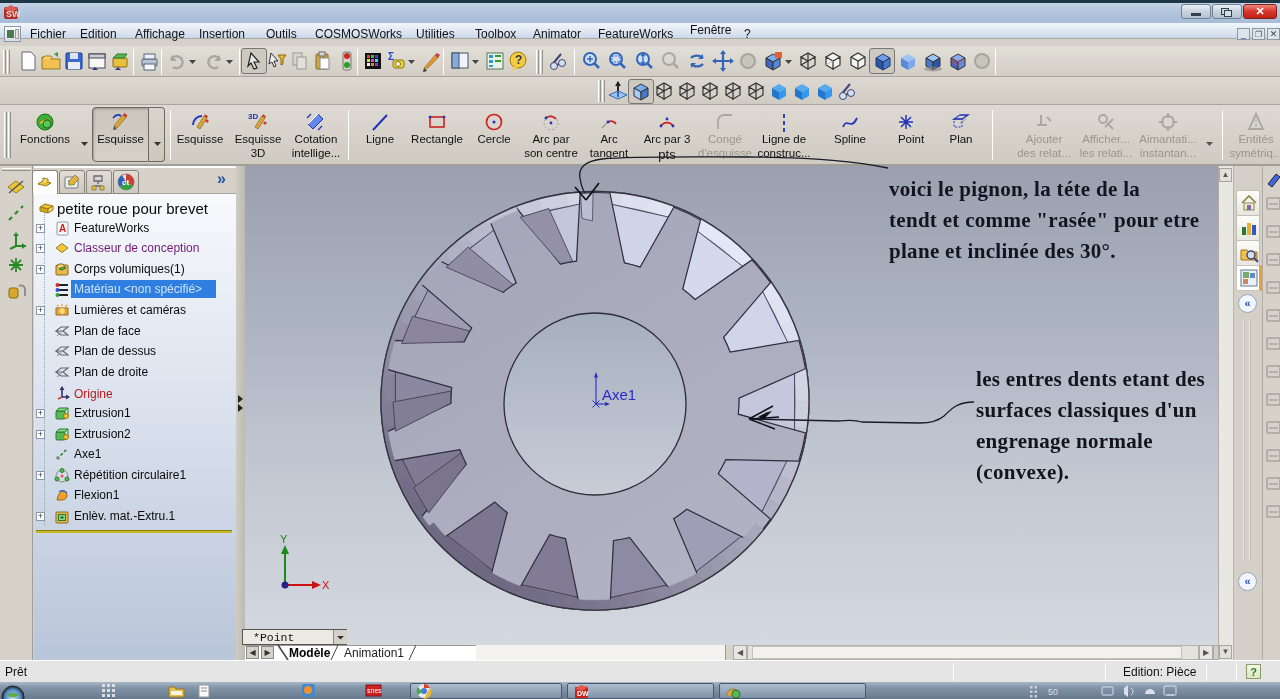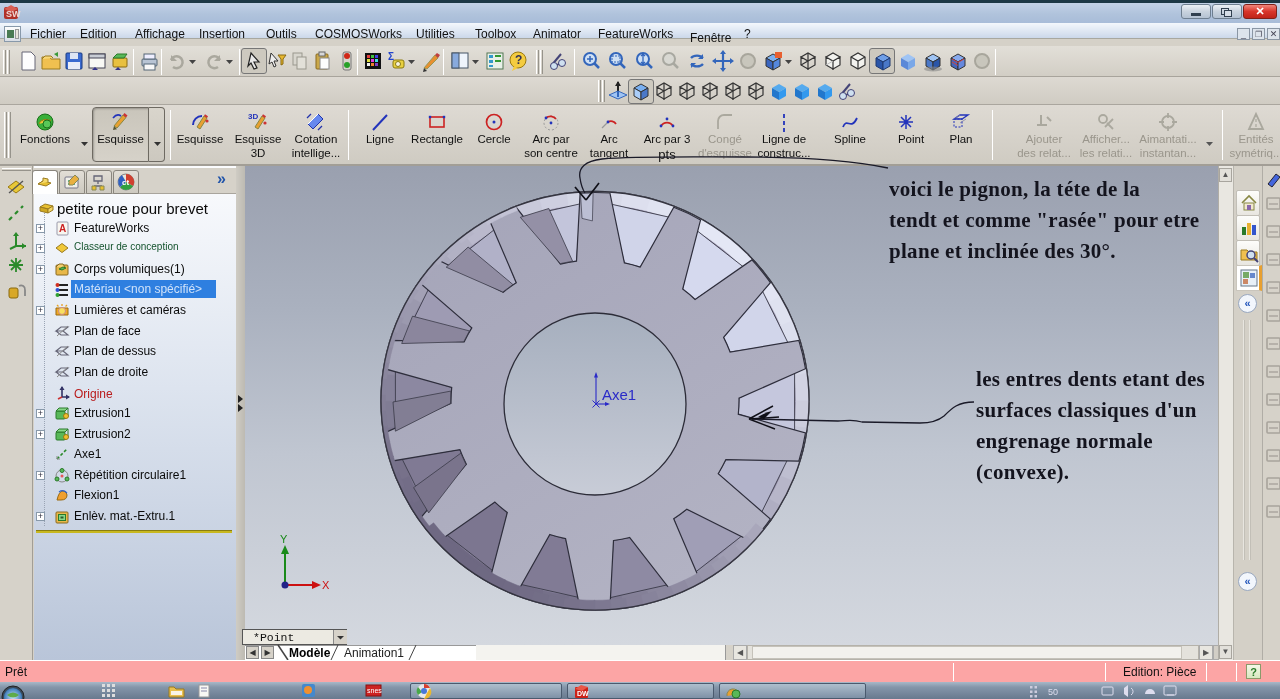--- a/index.html
+++ b/index.html
@@ -37,21 +37,21 @@
     <div class="abs" style="left:30px;top:4px;font-size:12px;color:#111">Fichier</div>
     <div class="abs" style="left:80px;top:4px;font-size:12px;color:#111">Edition</div>
     <div class="abs" style="left:135px;top:4px;font-size:12px;color:#111">Affichage</div>
     <div class="abs" style="left:199px;top:4px;font-size:12px;color:#111">Insertion</div>
     <div class="abs" style="left:266px;top:4px;font-size:12px;color:#111">Outils</div>
     <div class="abs" style="left:315px;top:4px;font-size:12px;color:#111">COSMOSWorks</div>
     <div class="abs" style="left:416px;top:4px;font-size:12px;color:#111">Utilities</div>
     <div class="abs" style="left:475px;top:4px;font-size:12px;color:#111">Toolbox</div>
     <div class="abs" style="left:533px;top:4px;font-size:12px;color:#111">Animator</div>
     <div class="abs" style="left:598px;top:4px;font-size:12px;color:#111">FeatureWorks</div>
-    <div class="abs" style="left:690px;top:8px;font-size:12px;color:#111">Fenêtre</div>
+    <div class="abs" style="left:690px;top:0;font-size:12px;color:#111">Fenêtre</div>
     <div class="abs" style="left:744px;top:4px;font-size:12px;color:#111">?</div>
     <div class="abs" style="left:1237px;top:5px;width:13px;height:12px;border:1px solid #8a96a4;background:#dde4ec;font-size:9px;text-align:center;line-height:10px;color:#445">_</div>
     <div class="abs" style="left:1252px;top:5px;width:13px;height:12px;border:1px solid #8a96a4;background:#dde4ec;font-size:8px;text-align:center;line-height:11px;color:#445">❐</div>
     <div class="abs" style="left:1267px;top:5px;width:13px;height:12px;border:1px solid #8a96a4;background:#dde4ec;font-size:9px;text-align:center;line-height:11px;color:#445">✕</div>
   </div>
 <div class="abs" style="left:0;top:46px;width:1280px;height:31px;background:linear-gradient(#e2dfd8,#d2cec5);border-bottom:1px solid #a8a49c"></div>
 <div class="grip" style="left:3px;top:50px;height:24px"></div>
 <div class="grip" style="left:7px;top:50px;height:24px"></div>
 <svg class="abs" width="22" height="22" style="left:17px;top:50px" viewBox="0 0 22 22">
     <path d="M5 2 h9 l4 4 v14 h-13 Z" fill="#fdfdfd" stroke="#667" stroke-width="1"></path>
@@ -510,21 +510,21 @@
 <div class="abs" style="left:36px;top:223.6px;width:9px;height:9px;background:#fff;border:1px solid #8899aa;font-size:9px;line-height:7px;text-align:center;color:#334">+</div>
 <svg class="abs" width="17" height="17" style="left:54px;top:219.6px" viewBox="0 0 17 17">
     <rect x="3" y="2" width="11" height="13" rx="1" fill="#f8f6f0" stroke="#99a"></rect>
     <text x="5" y="12" font-size="10" font-weight="bold" fill="#c22">A</text>
   </svg>
 <div class="abs" style="left:74px;top:220.6px;font-size:12px;color:#0a0a0a">FeatureWorks</div>
 <div class="abs" style="left:36px;top:244.2px;width:9px;height:9px;background:#fff;border:1px solid #8899aa;font-size:9px;line-height:7px;text-align:center;color:#334">+</div>
 <svg class="abs" width="17" height="17" style="left:54px;top:240.2px" viewBox="0 0 17 17">
     <path d="M2 8 l6 -4.5 6 4.5 -6 4.5 Z" fill="#f0c838" stroke="#9a7a20"></path>
   </svg>
-<div class="abs" style="left:74px;top:241.2px;font-size:10px;color:#14532d">Classeur de conception</div>
+<div class="abs" style="left:74px;top:241.2px;font-size:12px;color:#701a75">Classeur de conception</div>
 <div class="abs" style="left:36px;top:264.8px;width:9px;height:9px;background:#fff;border:1px solid #8899aa;font-size:9px;line-height:7px;text-align:center;color:#334">+</div>
 <svg class="abs" width="17" height="17" style="left:54px;top:260.8px" viewBox="0 0 17 17">
     <rect x="2" y="4" width="12" height="10" rx="1" fill="#e8b84a" stroke="#8a6a20"></rect>
     <path d="M2 6 l3 -3 h4 l2 3" fill="#f4d070" stroke="#8a6a20"></path>
     <path d="M5 8 l4 -2 3 1 -4 2 Z" fill="#58b858" stroke="#2a7a2a"></path>
   </svg>
 <div class="abs" style="left:74px;top:261.8px;font-size:12px;color:#0a0a0a">Corps volumiques(1)</div>
 <svg class="abs" width="17" height="17" style="left:54px;top:281.40000000000003px" viewBox="0 0 17 17">
     <path d="M5 4 h9 M5 9 h9 M5 14 h9" stroke="#222" stroke-width="2.2"></path>
     <circle cx="3.5" cy="4" r="2" fill="#d03020"></circle>
@@ -874,21 +874,21 @@
     <path d="M3 8 h9" stroke="#a8a49c" stroke-width="1.4"></path>
   </svg>
 <svg class="abs" width="16" height="16" style="left:1266px;top:476px" viewBox="0 0 16 16">
     <rect x="1" y="2" width="13" height="11" rx="1" fill="none" stroke="#a8a49c" stroke-width="1.6"></rect>
     <path d="M3 8 h9" stroke="#a8a49c" stroke-width="1.4"></path>
   </svg>
 <svg class="abs" width="16" height="16" style="left:1266px;top:504px" viewBox="0 0 16 16">
     <rect x="1" y="2" width="13" height="11" rx="1" fill="none" stroke="#a8a49c" stroke-width="1.6"></rect>
     <path d="M3 8 h9" stroke="#a8a49c" stroke-width="1.4"></path>
   </svg>
-<div class="abs" style="left:0;top:660px;width:1280px;height:22px;background:#fca5a5;border-top:1px solid #fff">
+<div class="abs" style="left:0;top:660px;width:1280px;height:22px;background:#e5e5e5;border-top:1px solid #fff">
 <div class="abs" style="left:5px;top:4px;font-size:12px;color:#111">Prêt</div>
 <div class="abs" style="left:953px;top:2px;width:1px;height:18px;background:#aaa7a0;border-right:1px solid #fff"></div>
 <div class="abs" style="left:1105px;top:2px;width:1px;height:18px;background:#aaa7a0;border-right:1px solid #fff"></div>
 <div class="abs" style="left:1123px;top:4px;font-size:12px;color:#111">Edition: Pièce</div>
 <div class="abs" style="left:1206px;top:2px;width:1px;height:18px;background:#aaa7a0;border-right:1px solid #fff"></div>
 <div class="abs" style="left:1236px;top:2px;width:1px;height:18px;background:#aaa7a0;border-right:1px solid #fff"></div>
 <div class="abs" style="left:1246px;top:3px;width:15px;height:15px;background:linear-gradient(#f4f8e8,#d8e8c0);border:1px solid #8a9a6a;text-align:center;font-size:11px;font-weight:bold;color:#2a7a2a;line-height:14px">?</div>
 </div>
 <div class="abs" style="left:0;top:682px;width:1280px;height:17px;background:linear-gradient(180deg,#a8b8c8 0%,#8496aa 30%,#68798e 100%)"></div>
 <svg class="abs" width="30" height="17" style="left:0;top:682px" viewBox="0 0 30 17">

